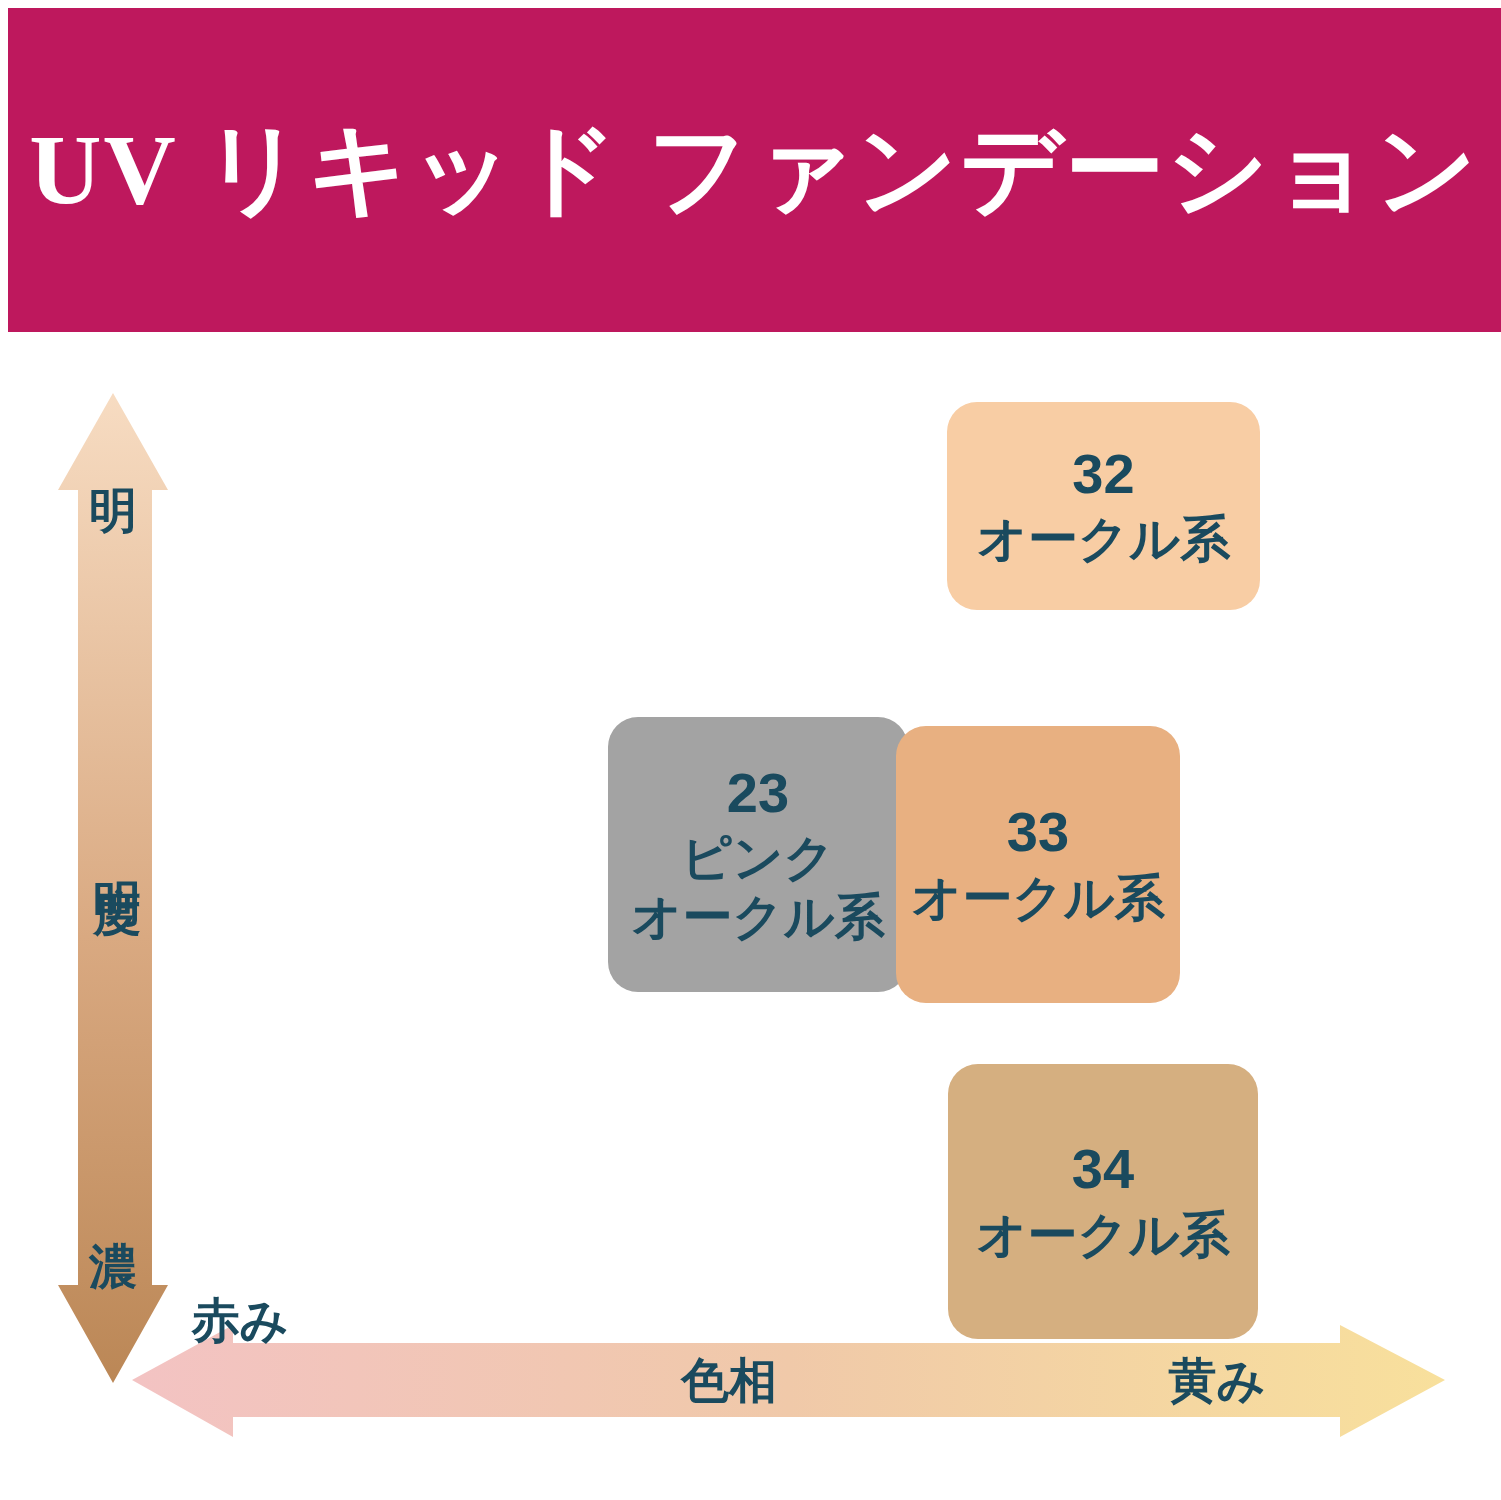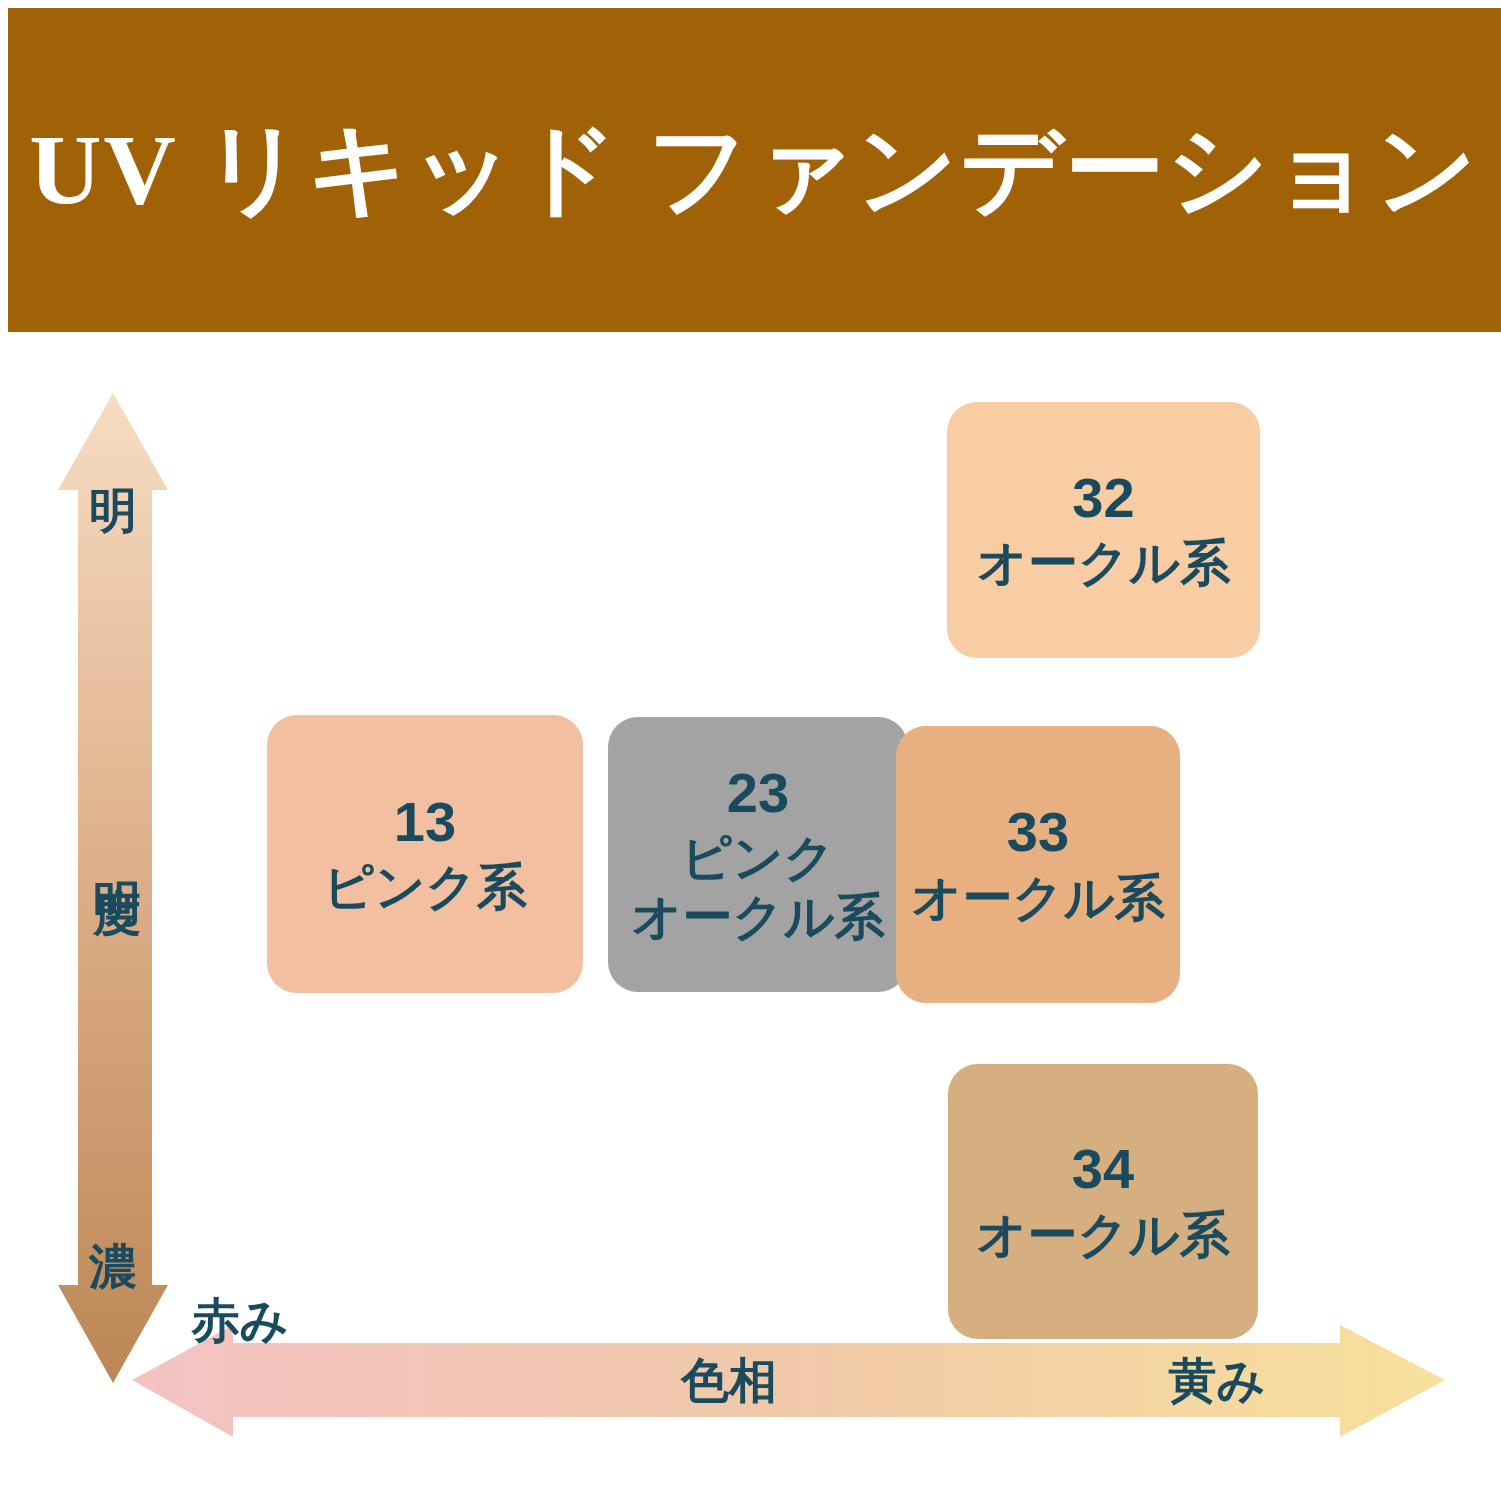--- a/index.html
+++ b/index.html
@@ -73,32 +73,32 @@
     font-size: 56px;
     line-height: 1.1;
     margin-bottom: 6px;
   }
   .swatch .lbl {
     font-weight: 700;
     font-size: 50px;
     line-height: 1.18;
     white-space: pre-line;
   }
-  .box-32 { left: 947px; top: 402px;  width: 313px; height: 256px; }
+  .box-32 { left: 947px; top: 402px;  width: 313px; height: 208px; }
   .box-13 { left: 267px; top: 715px;  width: 316px; height: 278px; }
   .box-23 { left: 608px; top: 717px;  width: 300px; height: 275px; }
   .box-33 { left: 896px; top: 715px;  width: 284px; height: 277px; margin-top: 11px; }
   .box-34 { left: 948px; top: 1064px; width: 310px; height: 275px; }
 </style>
 </head>
 <body>
 
 <div class="page">
 
-  <header class="banner" style="background: #a16207; gap: 28px;">
+  <header class="banner" style="background: #be185d; gap: 28px;">
     <div class="title-line">UV リキッド ファンデーション</div>
   </header>
 
   <svg class="v-arrow" viewBox="0 0 116 990" xmlns="http://www.w3.org/2000/svg">
     <defs>
       <linearGradient id="vgrad" x1="0" y1="0" x2="0" y2="1">
         <stop offset="0" stop-color="#F7DCC2"></stop>
         <stop offset="0.55" stop-color="#D9A981"></stop>
         <stop offset="1" stop-color="#BB8756"></stop>
       </linearGradient>
@@ -122,24 +122,20 @@
   <div class="axis-label lab-dark">濃</div>
   <div class="axis-label lab-red">赤み</div>
   <div class="axis-label lab-hue">色相</div>
   <div class="axis-label lab-yellow">黄み</div>
 
   <div class="swatch box-32" style="background: rgb(248, 205, 164);">
     <div class="num">32</div>
     <div class="lbl">オークル系</div>
   </div>
 
-  <div class="swatch box-13" style="background: rgb(242, 192, 161);">
-    <div class="num">13</div>
-    <div class="lbl">ピンク系</div>
-  </div>
 
   <div class="swatch box-23" style="background: #a3a3a3;">
     <div class="num">23</div>
     <div class="lbl">ピンク
 オークル系</div>
   </div>
 
   <div class="swatch box-33" style="background: rgb(232, 176, 129);">
     <div class="num">33</div>
     <div class="lbl">オークル系</div>

